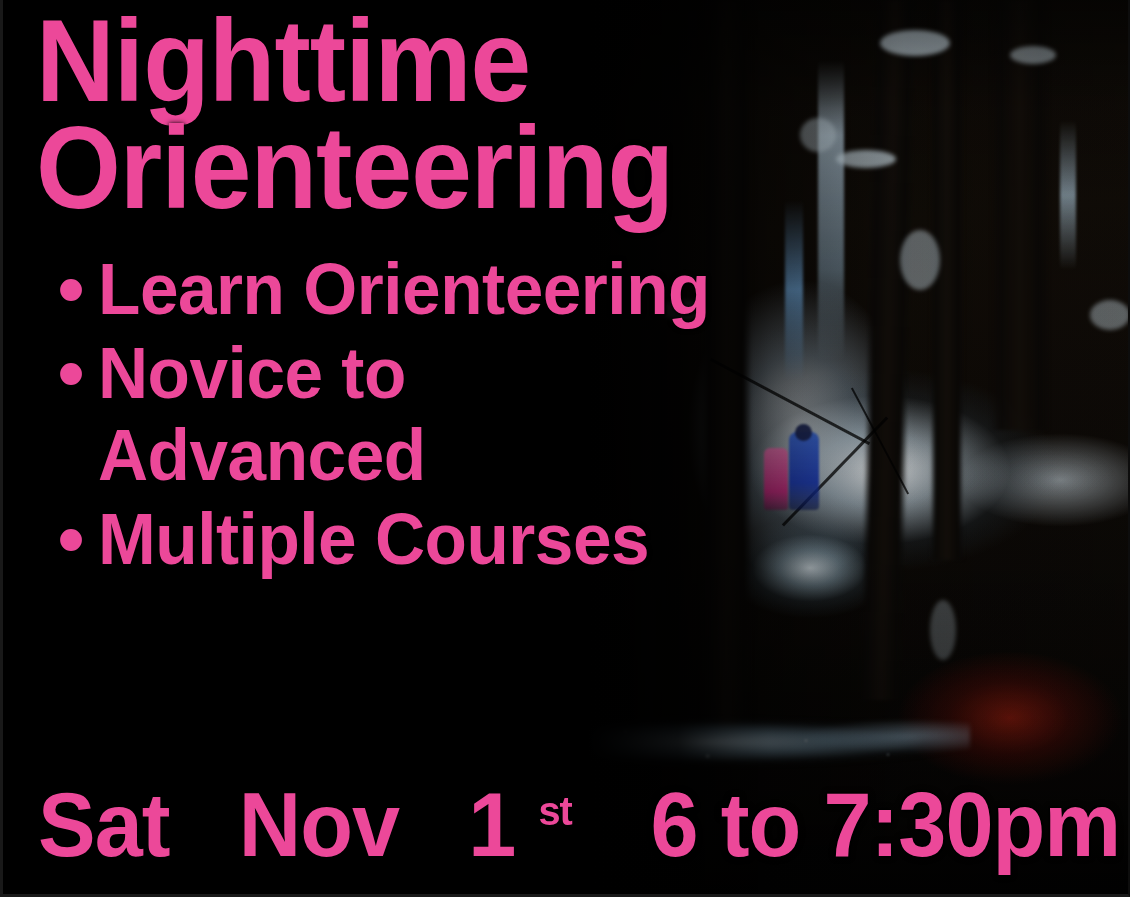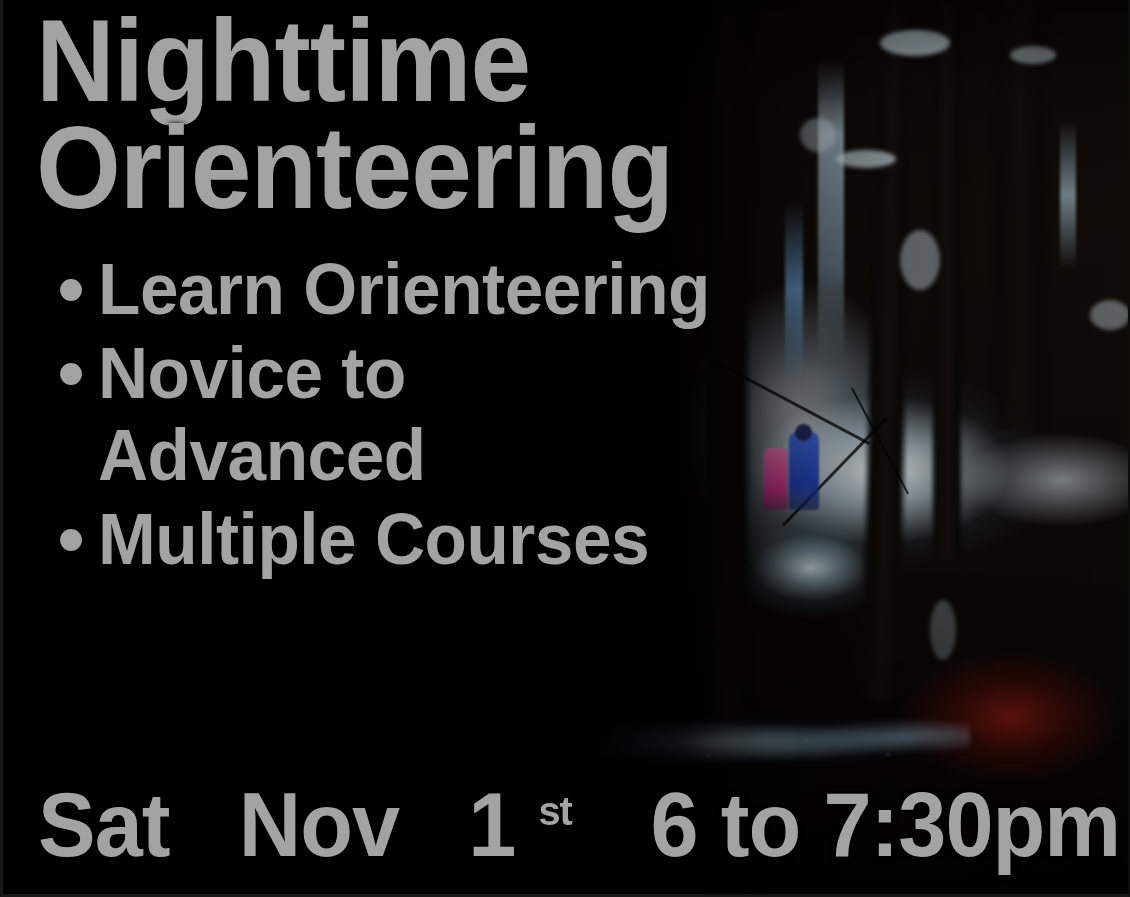--- a/index.html
+++ b/index.html
@@ -115,21 +115,21 @@
     position: absolute; inset: 0;
     background:
       linear-gradient(90deg, #000 0%, #000 52%, rgba(0,0,0,0.88) 60%, rgba(0,0,0,0.45) 68%, rgba(0,0,0,0.12) 80%, rgba(0,0,0,0.05) 100%),
       linear-gradient(180deg, rgba(0,0,0,0.55) 0%, rgba(0,0,0,0.05) 12%, rgba(0,0,0,0) 60%, rgba(0,0,0,0.35) 88%, rgba(0,0,0,0.8) 100%);
   }
 
   
   .content {
     position: absolute;
     inset: 0;
-    color: #a3a3a3;
+    color: #ec4899;
   }
   .headline {
     position: absolute;
     left: 36px;
     top: 8px;
     font-size: 116px;
     line-height: 0.92;
     font-weight: 700;
     letter-spacing: -1px;
     font-stretch: condensed;

